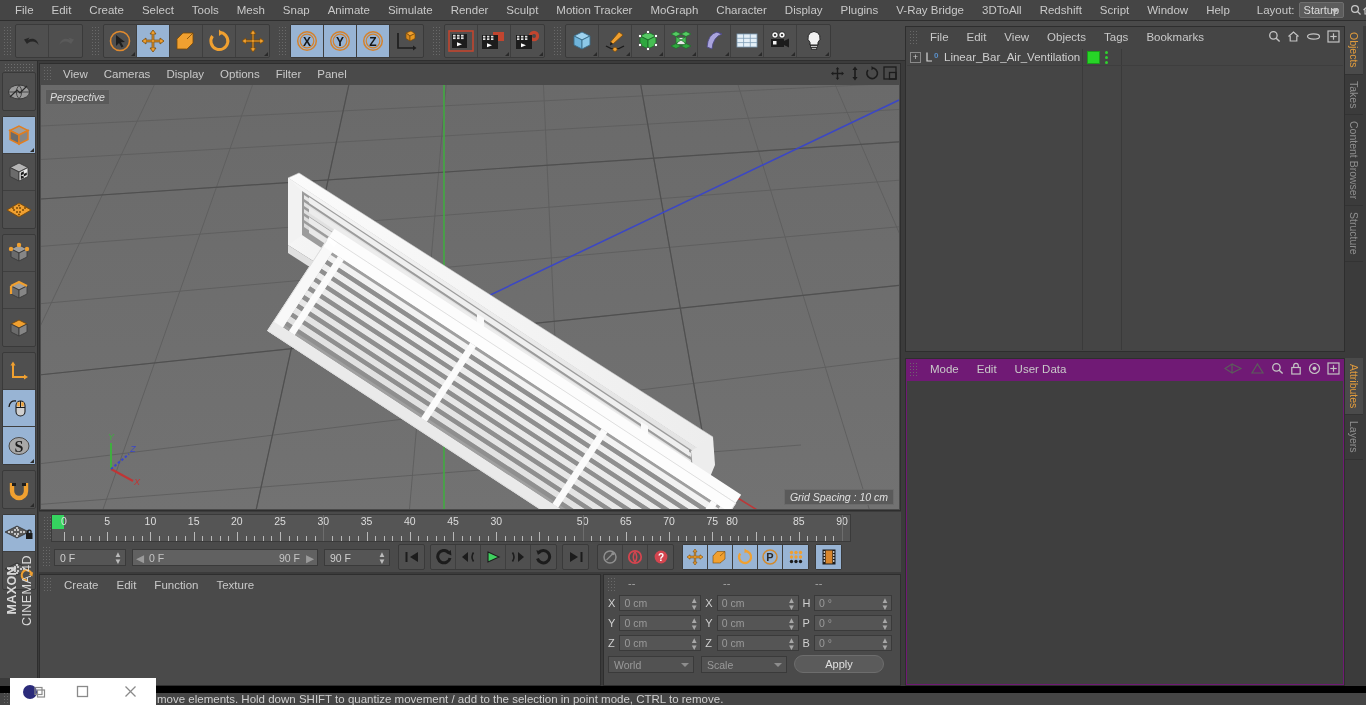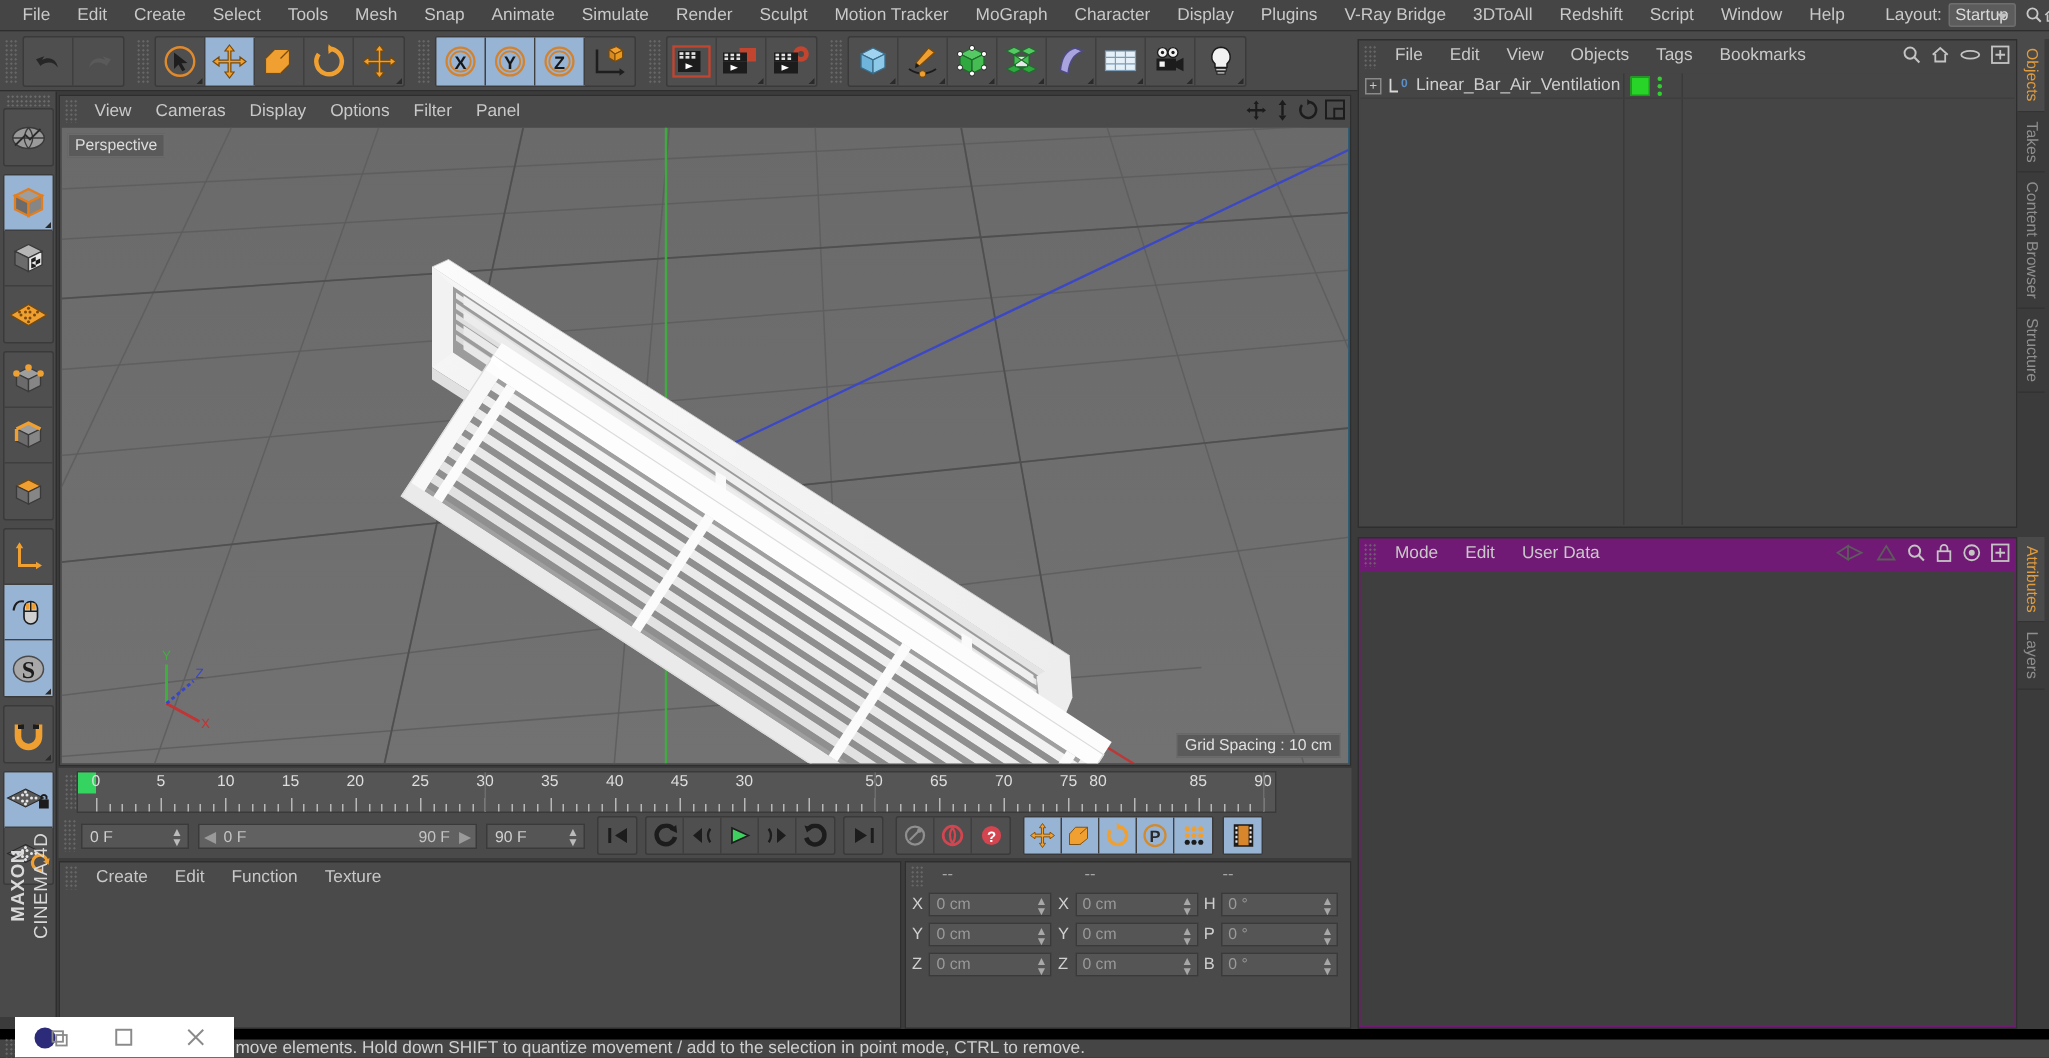--- a/index.html
+++ b/index.html
@@ -92,21 +92,21 @@
   
   #viewport-panel {
     position: absolute; left: 39px; top: 63px; width: 862px; height: 448px;
     background: #4a4a4a; border: 1px solid #2e2e2e;
   }
   #vp-header { height: 20px; display: flex; align-items: center; background: #4a4a4a; position: relative; }
   #vp-header .menu-item { font-size: 11.5px; padding: 0 8px; line-height: 20px; }
   #vp-hdr-icons { position: absolute; right: 3px; top: 2px; display: flex; gap: 4px; }
   #viewport {
     position: absolute; left: 1px; top: 21px; width: 858px; height: 424px;
-    background: #0369a1; overflow: hidden;
+    background: #0f172a; overflow: hidden; font-style: italic;
   }
   #vp-label {
     position: absolute; left: 4px; top: 4px; background: #5a5a5a; color: #dcdcdc;
     font-size: 10.5px; padding: 1px 4px; border: 1px solid #6b6b6b; z-index: 6;
   }
   #grid-spacing {
     position: absolute; right: 5px; bottom: 4px; background: #5a5a5a; color: #e0e0e0;
     font-size: 10.5px; padding: 1px 5px; border: 1px solid #6b6b6b; z-index: 6;
   }
   #axis-gizmo { position: absolute; left: 58px; bottom: 20px; width: 60px; height: 60px; z-index: 6; }
@@ -1180,20 +1180,31 @@
         </div>
         <div class="crow">
           <div class="clabel">Z</div>
           <div class="cfield" style="width: 86px;"><span>0 cm</span><span class="spin">▲<br>▼</span></div>
           <div class="clabel">Z</div>
           <div class="cfield" style="width: 86px;"><span>0 cm</span><span class="spin">▲<br>▼</span></div>
           <div class="clabel">B</div>
           <div class="cfield" style="width: 82px;"><span>0 °</span><span class="spin">▲<br>▼</span></div>
         </div>
       </div>
+    <div class="crow" style="height:22px;">
+      <div class="cdrop" style="width:86px;margin-right:7px;">
+        <span>World</span>
+        <span class="caret"></span>
+      </div>
+      <div class="cdrop" style="width:86px;margin-right:7px;">
+        <span>Scale</span>
+        <span class="caret"></span>
+      </div>
+      <div id="apply-btn">Apply</div>
+    </div>
   </div>
 
   <div id="object-panel">
     <div id="obj-header">
       <div class="grip" style="height:16px;"></div>
       <div id="obj-menu-items" style="display:flex;">
           <div class="menu-item">File</div>
           <div class="menu-item">Edit</div>
           <div class="menu-item">View</div>
           <div class="menu-item">Objects</div>

